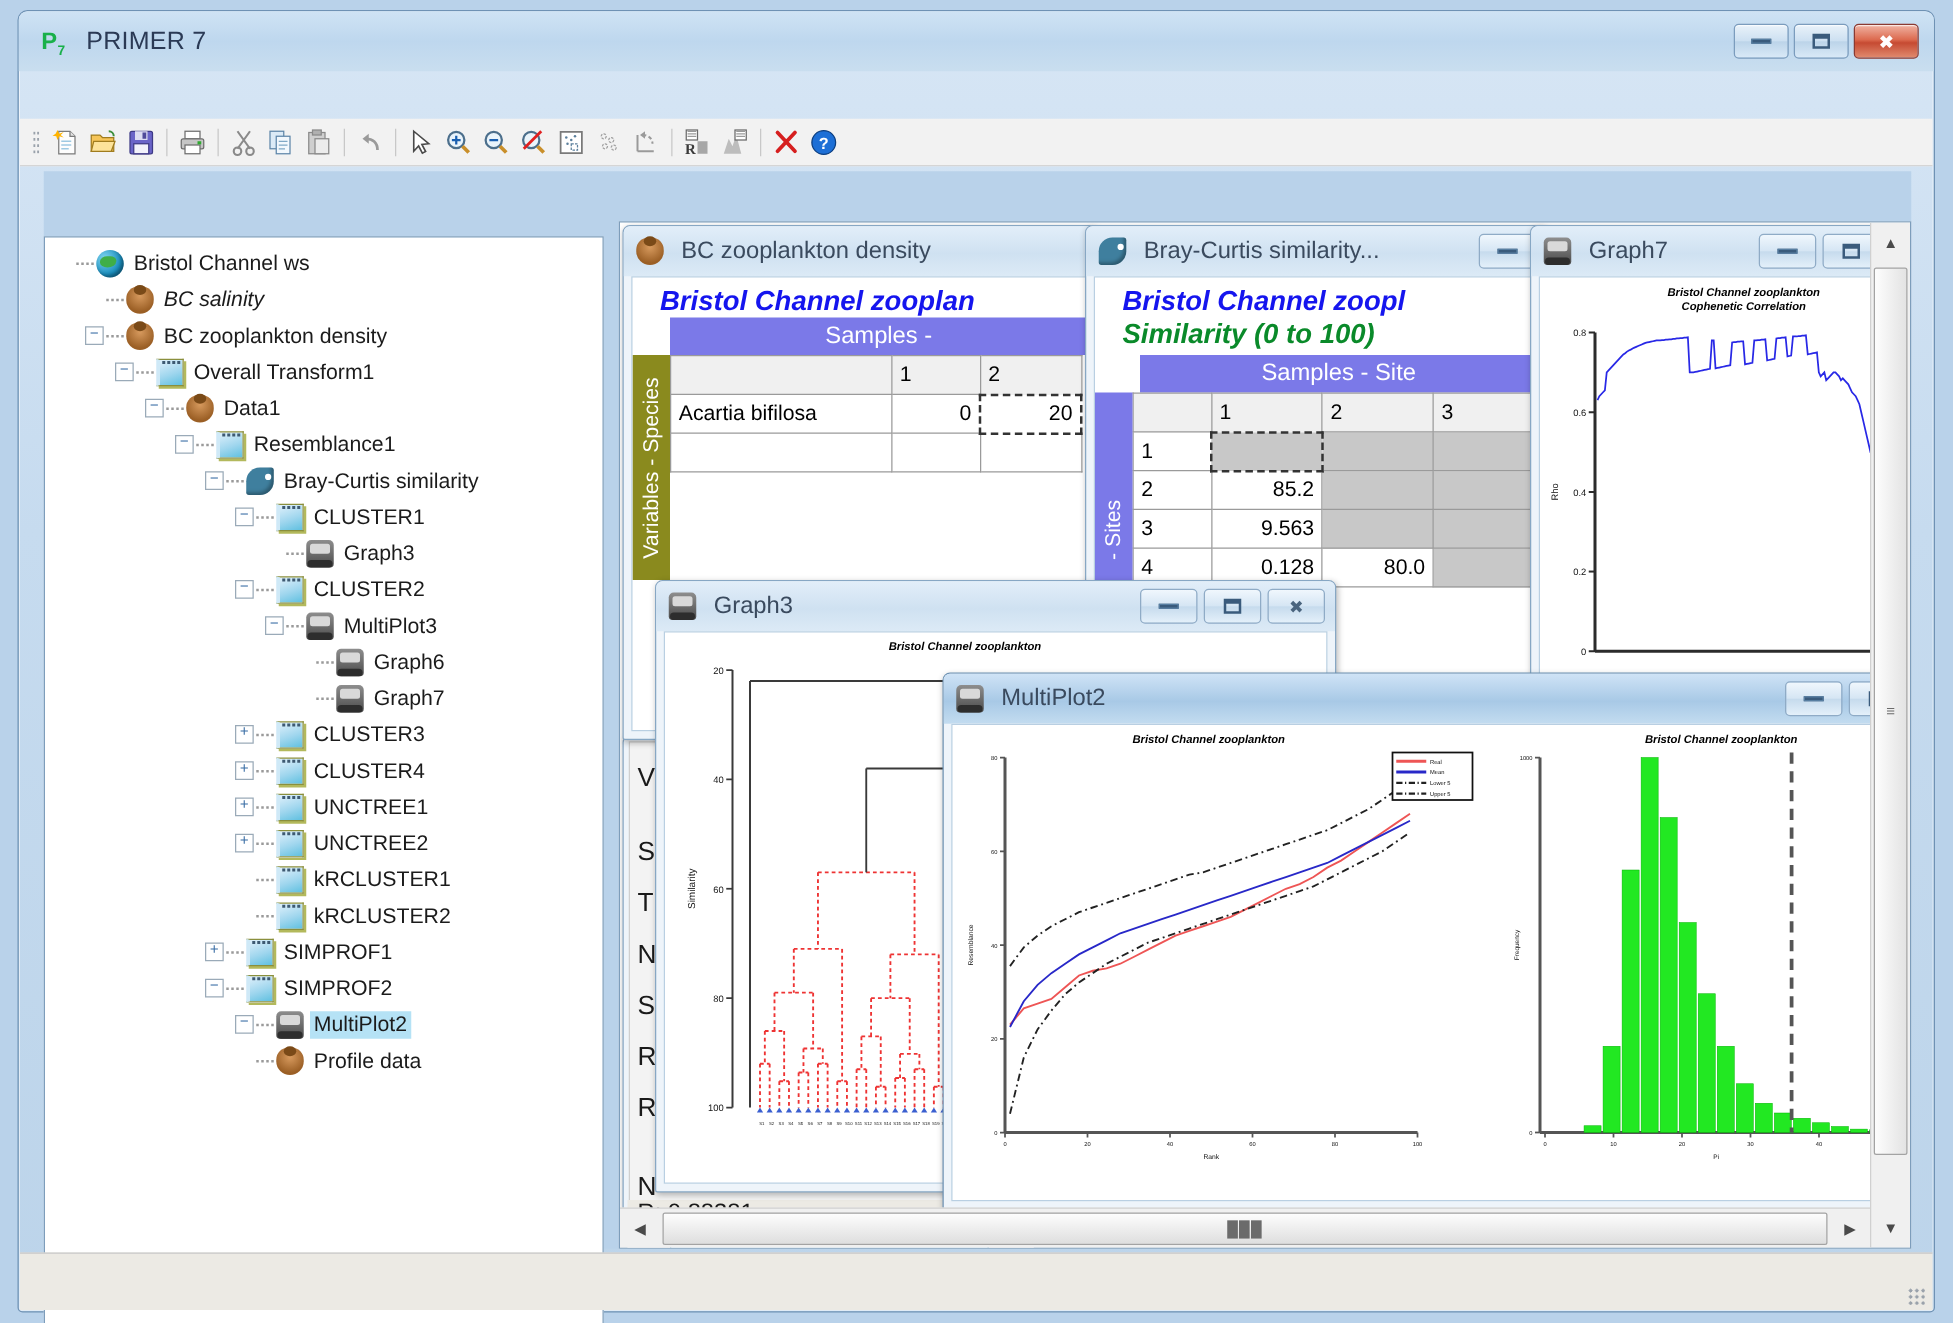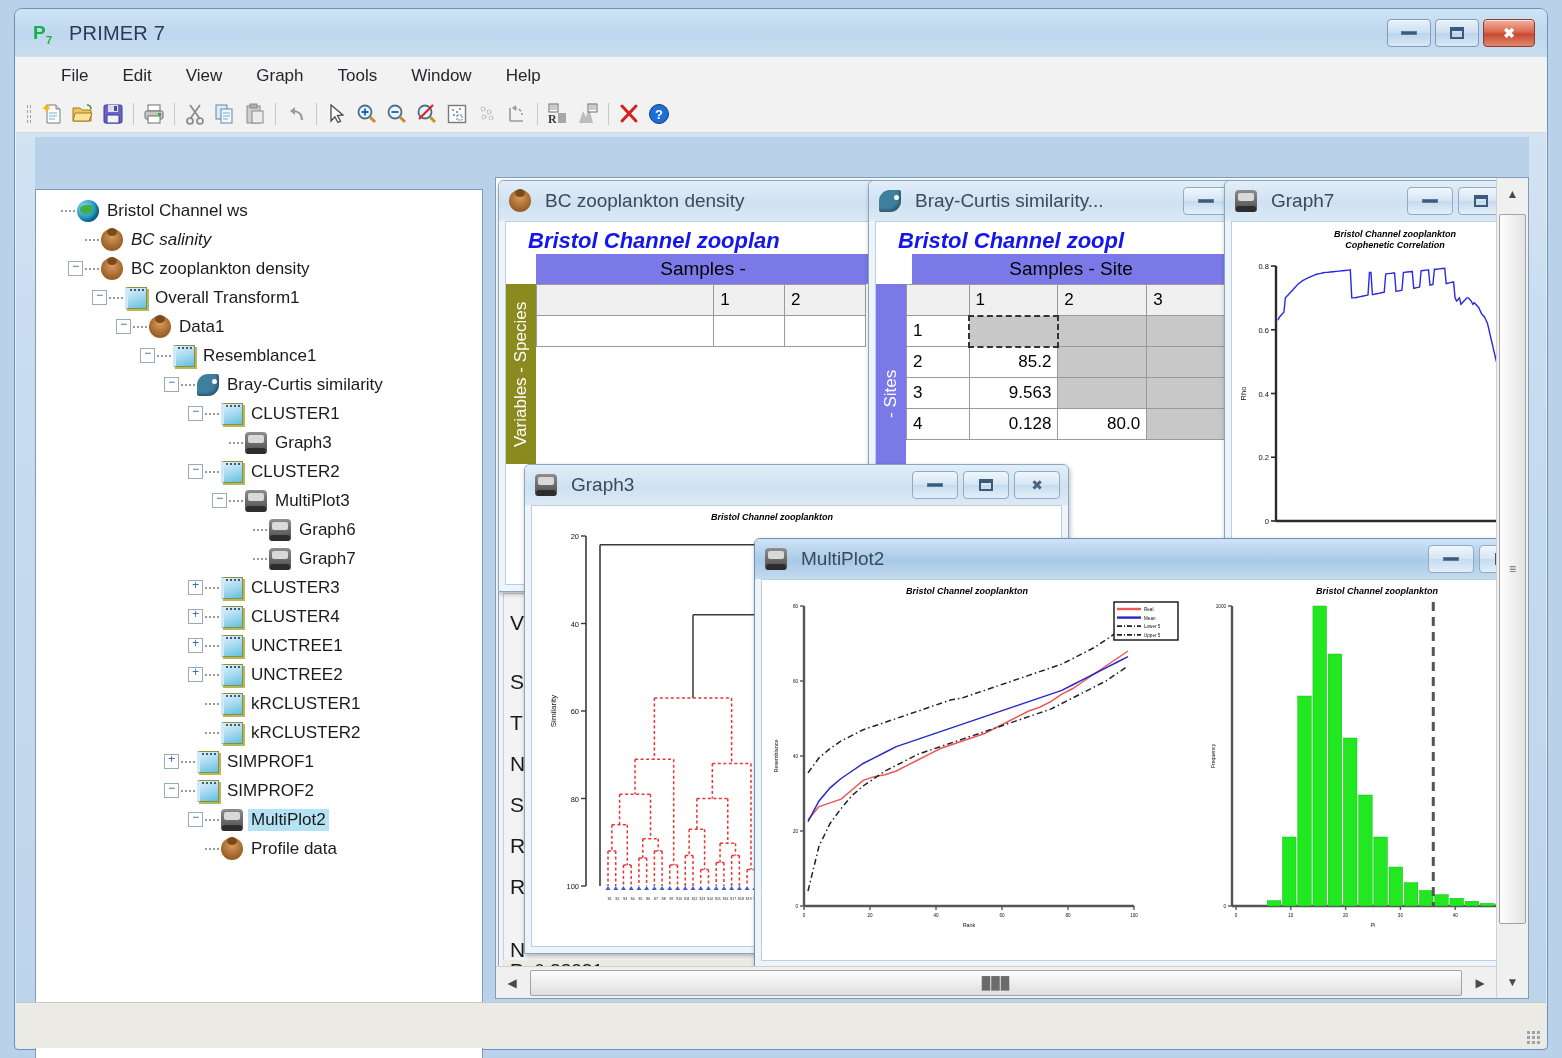--- a/index.html
+++ b/index.html
@@ -126,21 +126,21 @@
   .mdibtns{ margin-left:auto; display:flex; gap:5px; padding-right:8px; }
   .mb{ width:46px; height:28px; border:1px solid #8fabc6; border-radius:4px;
     background:linear-gradient(180deg,#f0f7fd,#d6e6f4 48%,#c6dbed 52%,#e4f0fa);
     display:flex; align-items:center; justify-content:center; color:#4a647e; font-size:14px;}
   .mdibody{ position:absolute; left:6px; right:6px; top:40px; bottom:6px; background:#fff;
     border:1px solid #b9cfe2; overflow:hidden;}
 
   
   .sheet-title1{ color:#1515ee; font-style:italic; font-weight:bold; font-size:22px; padding:6px 0 0 22px; white-space:nowrap;}
   .sheet-title2{ color:#0a8a2a; font-style:italic; font-weight:bold; font-size:22px; padding:0 0 4px 22px; white-space:nowrap;}
-  .bluebar{ background:#7b79e8; color:#000000; font-size:19px; text-align:center; height:30px;
+  .bluebar{ background:#7b79e8; color:#ffffff; font-size:19px; text-align:center; height:30px;
     line-height:30px; white-space:nowrap;}
   .sidebar-lbl{ position:absolute; left:0; width:30px; color:#fff; font-size:17px;
      writing-mode:vertical-rl; transform:rotate(180deg); text-align:center; white-space:nowrap;
      display:flex; align-items:center; justify-content:center;}
   .tbl{ border-collapse:collapse; font-size:17px; }
   .tbl td,.tbl th{ border:1px solid #9a9a9a; height:31px; padding:1px 6px; background:#fff; font-weight:normal;}
   .tbl th{ background:#f0f0f0; text-align:left; }
   .tbl td.num{ text-align:right; }
   .tbl td.grey{ background:#c8c8c8; }
 
@@ -170,29 +170,20 @@
       <div class="wbtn">
           <i class="glyph-min"></i>
         </div>
       <div class="wbtn">
           <i class="glyph-max"></i>
         </div>
       <div class="wbtn close">✖</div>
     </div>
   </div>
 
-  <div id="menubar">
-    <div class="menu-item">File</div>
-    <div class="menu-item">Edit</div>
-    <div class="menu-item">View</div>
-    <div class="menu-item">Graph</div>
-    <div class="menu-item">Tools</div>
-    <div class="menu-item">Window</div>
-    <div class="menu-item">Help</div>
-  </div>
 
   <div id="toolbar">
     <div class="grip"></div>
 
     <div class="tb">
       <svg width="24" height="24" viewBox="0 0 24 24">
         <path d="M6 3h9l4 4v14H6z" fill="#fdfdfd" stroke="#7b7b7b"></path>
         <path d="M15 3v4h4" fill="#e2e2e2" stroke="#7b7b7b"></path>
         <path d="M8 11h8M8 14h8M8 17h6" stroke="#9ec9e2" stroke-width="1.3"></path>
         <path d="M4 2l1.5 3L9 3.5 6.5 6 9 8 5.5 7 4 10 3 7 0 6.5 2.5 5z" fill="#ffb300" transform="translate(1,0)"></path>
@@ -527,20 +518,25 @@
           <div style="position:relative;">
             <div class="sidebar-lbl" style="top:0; height:180px; background:#8a8a1e;">Variables - Species</div>
             <table class="tbl" style="margin-left:30px; width:330px;">
               <tbody>
                   <tr>
                 <th style="width:175px;"></th>
                 <th style="width:70px;">1</th>
                 <th style="width:80px;">2</th>
               </tr>
               <tr>
+                <td>Acartia bifilosa</td>
+                <td class="num">0</td>
+                <td class="num" style="border:2px dashed #333;">20</td>
+              </tr>
+              <tr>
                 <td style="height:14px"></td>
                     <td></td>
                     <td></td>
               </tr>
             </tbody>
               </table>
           </div>
         </div>
       </div>
 
@@ -549,20 +545,21 @@
           <span class="ico ico-fish"></span>
           <span class="t">Bray-Curtis similarity...</span>
           <span class="mdibtns">
             <span class="mb">
                 <i class="glyph-min"></i>
               </span>
           </span>
         </div>
         <div class="mdibody">
           <div class="sheet-title1">Bristol Channel zoopl</div>
+          <div class="sheet-title2">Similarity (0 to 100)</div>
           <div style="position:relative; margin-left:36px;">
             <div class="bluebar">Samples - Site</div>
           </div>
           <div style="position:relative;">
             <div class="sidebar-lbl" style="top:0; height:220px; background:#7b79e8;">- Sites</div>
             <table class="tbl" style="margin-left:30px; width:330px;">
               <tbody>
                   <tr>
                 <th style="width:62px;"></th>
                 <th style="width:88px;">1</th>

